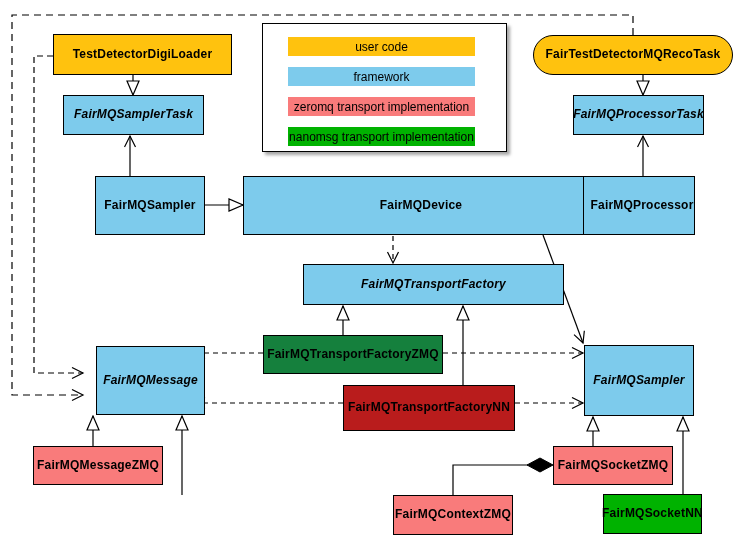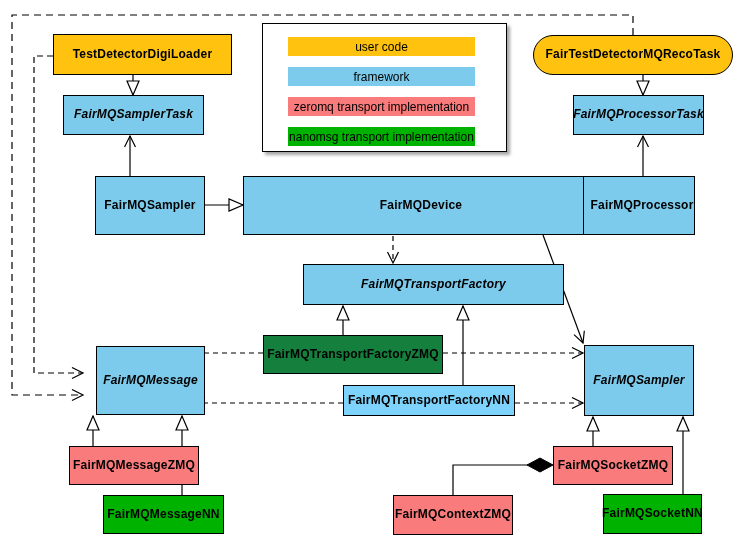--- a/index.html
+++ b/index.html
@@ -70,25 +70,24 @@
 
   <div class="node user" style="left: 53px; top: 34px; width: 179px; height: 41px; background-color: rgb(255, 194, 14);">TestDetectorDigiLoader</div>
   <div class="node user" style="left: 533px; top: 35px; width: 200px; height: 40px; background-color: rgb(255, 194, 14); border-radius: 20px;">FairTestDetectorMQRecoTask</div>
   <div class="node framework abstract" style="left: 63px; top: 95px; width: 141px; height: 40px; background-color: rgb(125, 203, 236);">FairMQSamplerTask</div>
   <div class="node framework abstract" style="left: 573px; top: 95px; width: 131px; height: 40px; background-color: rgb(125, 203, 236);">FairMQProcessorTask</div>
   <div class="node framework" style="left: 73px; top: 176px; width: 110px; height: 59px; background-color: rgb(125, 203, 236); margin-left: 22px;">FairMQSampler</div>
   <div class="node framework" style="left: 243px; top: 176px; width: 356px; height: 59px; background-color: rgb(125, 203, 236);">FairMQDevice</div>
   <div class="node framework" style="left: 583px; top: 176px; width: 112px; height: 59px; background-color: rgb(125, 203, 236); padding-left: 8px;">FairMQProcessor</div>
   <div class="node framework abstract" style="left: 263px; top: 264px; width: 261px; height: 41px; background-color: rgb(125, 203, 236); margin-left: 40px;">FairMQTransportFactory</div>
   <div class="node zeromq" style="left: 263px; top: 335px; width: 180px; height: 39px; background-color: #15803d;">FairMQTransportFactoryZMQ</div>
-  <div class="node nanomsg" style="left: 343px; top: 385px; width: 172px; height: 31px; background-color: #7dd3fc;">FairMQTransportFactoryNN</div>
+  <div class="node nanomsg" style="left: 343px; top: 385px; width: 172px; height: 46px; background-color: #b91c1c;">FairMQTransportFactoryNN</div>
   <div class="node framework abstract" style="left: 84px; top: 346px; width: 109px; height: 69px; background-color: rgb(125, 203, 236); margin-left: 12px;">FairMQMessage</div>
   <div class="node framework abstract" style="left: 584px; top: 345px; width: 110px; height: 71px; background-color: rgb(125, 203, 236);">FairMQSampler</div>
-  <div class="node zeromq" style="left: 33px; top: 446px; width: 130px; height: 39px; background-color: rgb(249, 123, 123); margin-left: 36px;">FairMQMessageZMQ</div>
-  <div class="node nanomsg" style="left: 103px; top: 495px; width: 121px; height: 39px; background-color: rgb(0, 178, 0);">FairMQMessageNN</div>
+  <div class="node zeromq" style="left: 33px; top: 446px; width: 130px; height: 39px; background-color: rgb(249, 123, 123);">FairMQMessageZMQ</div>
   <div class="node zeromq" style="left: 393px; top: 495px; width: 120px; height: 40px; background-color: rgb(249, 123, 123);">FairMQContextZMQ</div>
   <div class="node zeromq" style="left: 553px; top: 446px; width: 120px; height: 39px; background-color: rgb(249, 123, 123);">FairMQSocketZMQ</div>
   <div class="node nanomsg" style="left: 603px; top: 494px; width: 99px; height: 40px; background-color: rgb(0, 178, 0);">FairMQSocketNN</div>
 
   <div class="legend">
     <div class="bar" style="top: 13px; background-color: rgb(255, 194, 14);">user code</div>
     <div class="bar" style="top: 43px; background-color: rgb(125, 203, 236);">framework</div>
     <div class="bar" style="top: 73px; background-color: rgb(249, 123, 123);">zeromq transport implementation</div>
     <div class="bar" style="top: 103px; background-color: rgb(0, 178, 0);">nanomsg transport implementation</div>
   </div>

